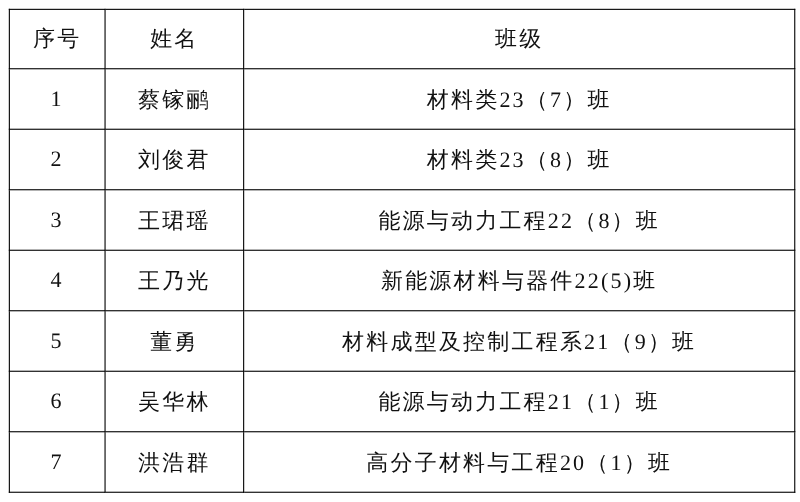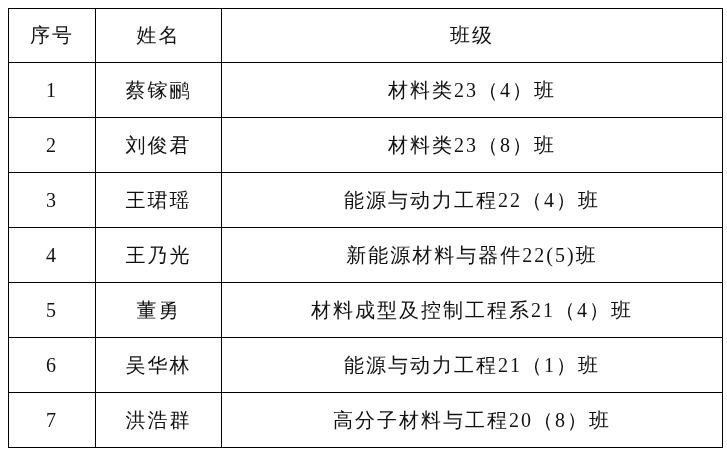--- a/index.html
+++ b/index.html
@@ -56,46 +56,46 @@
     <tr>
       <th>序号</th>
       <th>姓名</th>
       <th>班级</th>
     </tr>
   </thead>
   <tbody>
     <tr>
       <td>1</td>
       <td>蔡镓鹂</td>
-      <td>材料类23（4）班</td>
+      <td>材料类23（7）班</td>
     </tr>
     <tr>
       <td>2</td>
       <td>刘俊君</td>
       <td>材料类23（8）班</td>
     </tr>
     <tr>
       <td>3</td>
       <td>王珺瑶</td>
-      <td>能源与动力工程22（4）班</td>
+      <td>能源与动力工程22（8）班</td>
     </tr>
     <tr>
       <td>4</td>
       <td>王乃光</td>
       <td>新能源材料与器件22(5)班</td>
     </tr>
     <tr>
       <td>5</td>
       <td>董勇</td>
-      <td>材料成型及控制工程系21（4）班</td>
+      <td>材料成型及控制工程系21（9）班</td>
     </tr>
     <tr>
       <td>6</td>
       <td>吴华林</td>
       <td>能源与动力工程21（1）班</td>
     </tr>
     <tr>
       <td>7</td>
       <td>洪浩群</td>
-      <td>高分子材料与工程20（8）班</td>
+      <td>高分子材料与工程20（1）班</td>
     </tr>
   </tbody>
 </table>
 
 </body></html>

